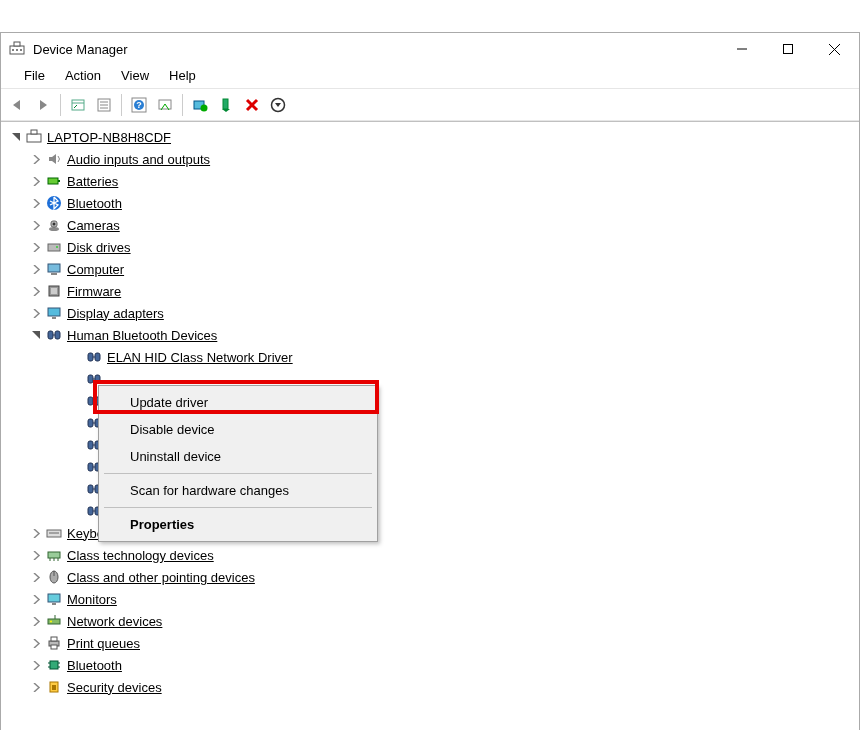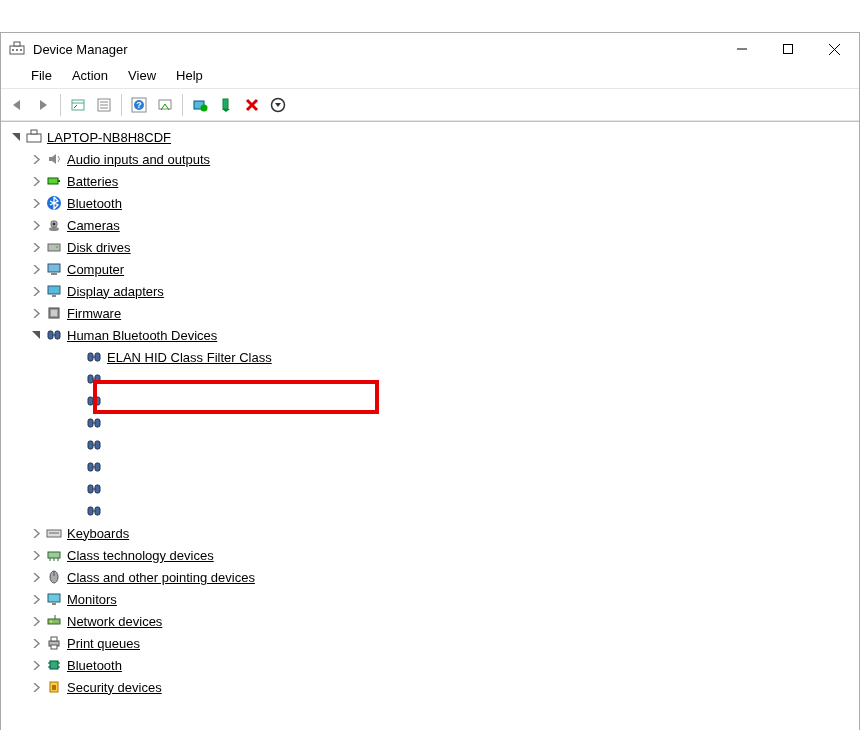--- a/index.html
+++ b/index.html
@@ -2,21 +2,21 @@
 <html><head>
 <meta charset="utf-8">
 <style>
 * { box-sizing: border-box; margin: 0; padding: 0; }
 body { font-family: "Segoe UI", Tahoma, sans-serif; font-size: 13px; background: #fff; width: 860px; height: 730px; overflow: hidden; }
 .window { width: 860px; height: 730px; border: 1px solid #aaa; display: flex; flex-direction: column; background: #fff; margin-top: 32px; }
 .titlebar { height: 32px; display: flex; align-items: center; padding: 0 2px 0 8px; background: #fff; }
 .titlebar .app-icon { width: 16px; height: 16px; margin-right: 8px; display:flex; align-items:center; justify-content:center; }
 .titlebar .title { flex: 1; font-size: 13px; }
 .titlebar .win-btn { width: 46px; height: 30px; display:flex; align-items:center; justify-content:center; }
-.menubar { height: 24px; display:flex; align-items:stretch; padding: 0 20px; border-bottom: 1px solid #e6e6e6; }
+.menubar { height: 24px; display:flex; align-items:stretch; padding: 0 13px; border-bottom: 1px solid #e6e6e6; }
 .menubar .menu-item { padding: 3px 10px; font-size:13px; cursor:default; }
 .toolbar { height: 32px; display:flex; align-items:center; padding: 2px 4px; gap:2px; border-bottom: 1px solid #e6e6e6; }
 .toolbar .tool-btn { width:24px; height:24px; display:flex; align-items:center; justify-content:center; border:1px solid transparent; }
 .toolbar .sep { width:1px; height:22px; background:#ccc; margin:0 3px; }
 .content { flex:1; display:flex; position:relative; border-top:1px solid #c0c0c0; }
 .tree { flex:1; overflow-y:scroll; padding:4px 2px 4px 2px; position:relative;text-decoration:underline; }
 .tree-row { display:flex; align-items:center; height:22px; white-space:nowrap; cursor:default; }
 .tree-row .exp { width:14px; height:14px; display:flex; align-items:center; justify-content:center; color:#666; font-size:10px; margin-right:2px; flex-shrink:0; }
 .tree-row .icon { width:18px; height:18px; margin-right:4px; display:flex; align-items:center; justify-content:center; flex-shrink:0;}
 .tree-row .label { font-size:13px; }
@@ -249,43 +249,43 @@
           <span class="label">Computer</span>
         </div>
         <div class="tree-row depth-1">
           <span class="exp">
             <svg width="9" height="9">
               <path d="M2 0 L7 4.5 L2 9" fill="none" stroke="#888" stroke-width="1.5"></path>
             </svg>
           </span>
           <span class="icon">
             <svg width="16" height="16">
+              <rect x="3" y="3" width="10" height="10" fill="#999" stroke="#444"></rect>
+              <rect x="5" y="5" width="6" height="6" fill="#ccc"></rect>
+            </svg>
+          </span>
+          <span class="label">Firmware</span>
+        </div>
+        <div class="tree-row depth-1">
+          <span class="exp">
+            <svg width="9" height="9">
+              <path d="M2 0 L7 4.5 L2 9" fill="none" stroke="#888" stroke-width="1.5"></path>
+            </svg>
+          </span>
+          <span class="icon">
+            <svg width="16" height="16">
               <rect x="2" y="3" width="12" height="8" fill="#5bd" stroke="#357"></rect>
               <rect x="6" y="12" width="4" height="2" fill="#888"></rect>
             </svg>
           </span>
           <span class="label">Display adapters</span>
         </div>
         <div class="tree-row depth-1">
           <span class="exp">
             <svg width="9" height="9">
-              <path d="M2 0 L7 4.5 L2 9" fill="none" stroke="#888" stroke-width="1.5"></path>
-            </svg>
-          </span>
-          <span class="icon">
-            <svg width="16" height="16">
-              <rect x="3" y="3" width="10" height="10" fill="#999" stroke="#444"></rect>
-              <rect x="5" y="5" width="6" height="6" fill="#ccc"></rect>
-            </svg>
-          </span>
-          <span class="label">Firmware</span>
-        </div>
-        <div class="tree-row depth-1">
-          <span class="exp">
-            <svg width="9" height="9">
               <path d="M0 0 L8 0 L0 8 Z" fill="#555" transform="rotate(90 4 4)"></path>
             </svg>
           </span>
           <span class="icon">
             <svg width="16" height="16">
               <rect x="2" y="4" width="5" height="8" rx="2" fill="#469" stroke="#235"></rect>
               <rect x="9" y="4" width="5" height="8" rx="2" fill="#469" stroke="#235"></rect>
               <line x1="7" y1="8" x2="9" y2="8" stroke="#235"></line>
             </svg>
           </span>
@@ -293,21 +293,21 @@
         </div>
         <div class="tree-row depth-2">
           <span class="exp"></span>
           <span class="icon">
             <svg width="16" height="16">
               <rect x="2" y="4" width="5" height="8" rx="2" fill="#469" stroke="#235"></rect>
               <rect x="9" y="4" width="5" height="8" rx="2" fill="#469" stroke="#235"></rect>
               <line x1="7" y1="8" x2="9" y2="8" stroke="#235"></line>
             </svg>
           </span>
-          <span class="label">ELAN HID Class Filter Class</span>
+          <span class="label">ELAN HID Class Network Driver</span>
         </div>
         <div class="tree-row depth-2">
           <span class="exp"></span>
           <span class="icon">
             <svg width="16" height="16">
               <rect x="2" y="4" width="5" height="8" rx="2" fill="#469" stroke="#235"></rect>
               <rect x="9" y="4" width="5" height="8" rx="2" fill="#469" stroke="#235"></rect>
               <line x1="7" y1="8" x2="9" y2="8" stroke="#235"></line>
             </svg>
           </span>
@@ -493,20 +493,29 @@
           <span class="icon">
             <svg width="16" height="16">
               <rect x="4" y="3" width="8" height="10" fill="#fc4" stroke="#a70"></rect>
               <rect x="6" y="6" width="4" height="5" fill="#a70"></rect>
             </svg>
           </span>
           <span class="label">Security devices</span>
         </div>
       </div>
 
+    <div class="context-menu" id="cmenu" style="left:97px; top:263px;">
+        <div class="cm-item">Update driver</div>
+        <div class="cm-item">Disable device</div>
+        <div class="cm-item">Uninstall device</div>
+        <div class="cm-sep"></div>
+        <div class="cm-item">Scan for hardware changes</div>
+        <div class="cm-sep"></div>
+        <div class="cm-item bold">Properties</div>
+      </div>
     <div class="highlight-box" style="left:92px; top:258px; width:286px; height:34px;"></div>
   </div>
 
   <div class="statusbar">
     <div class="pane"></div>
     <div class="pane"></div>
     <div class="pane"></div>
   </div>
 </div>
 

